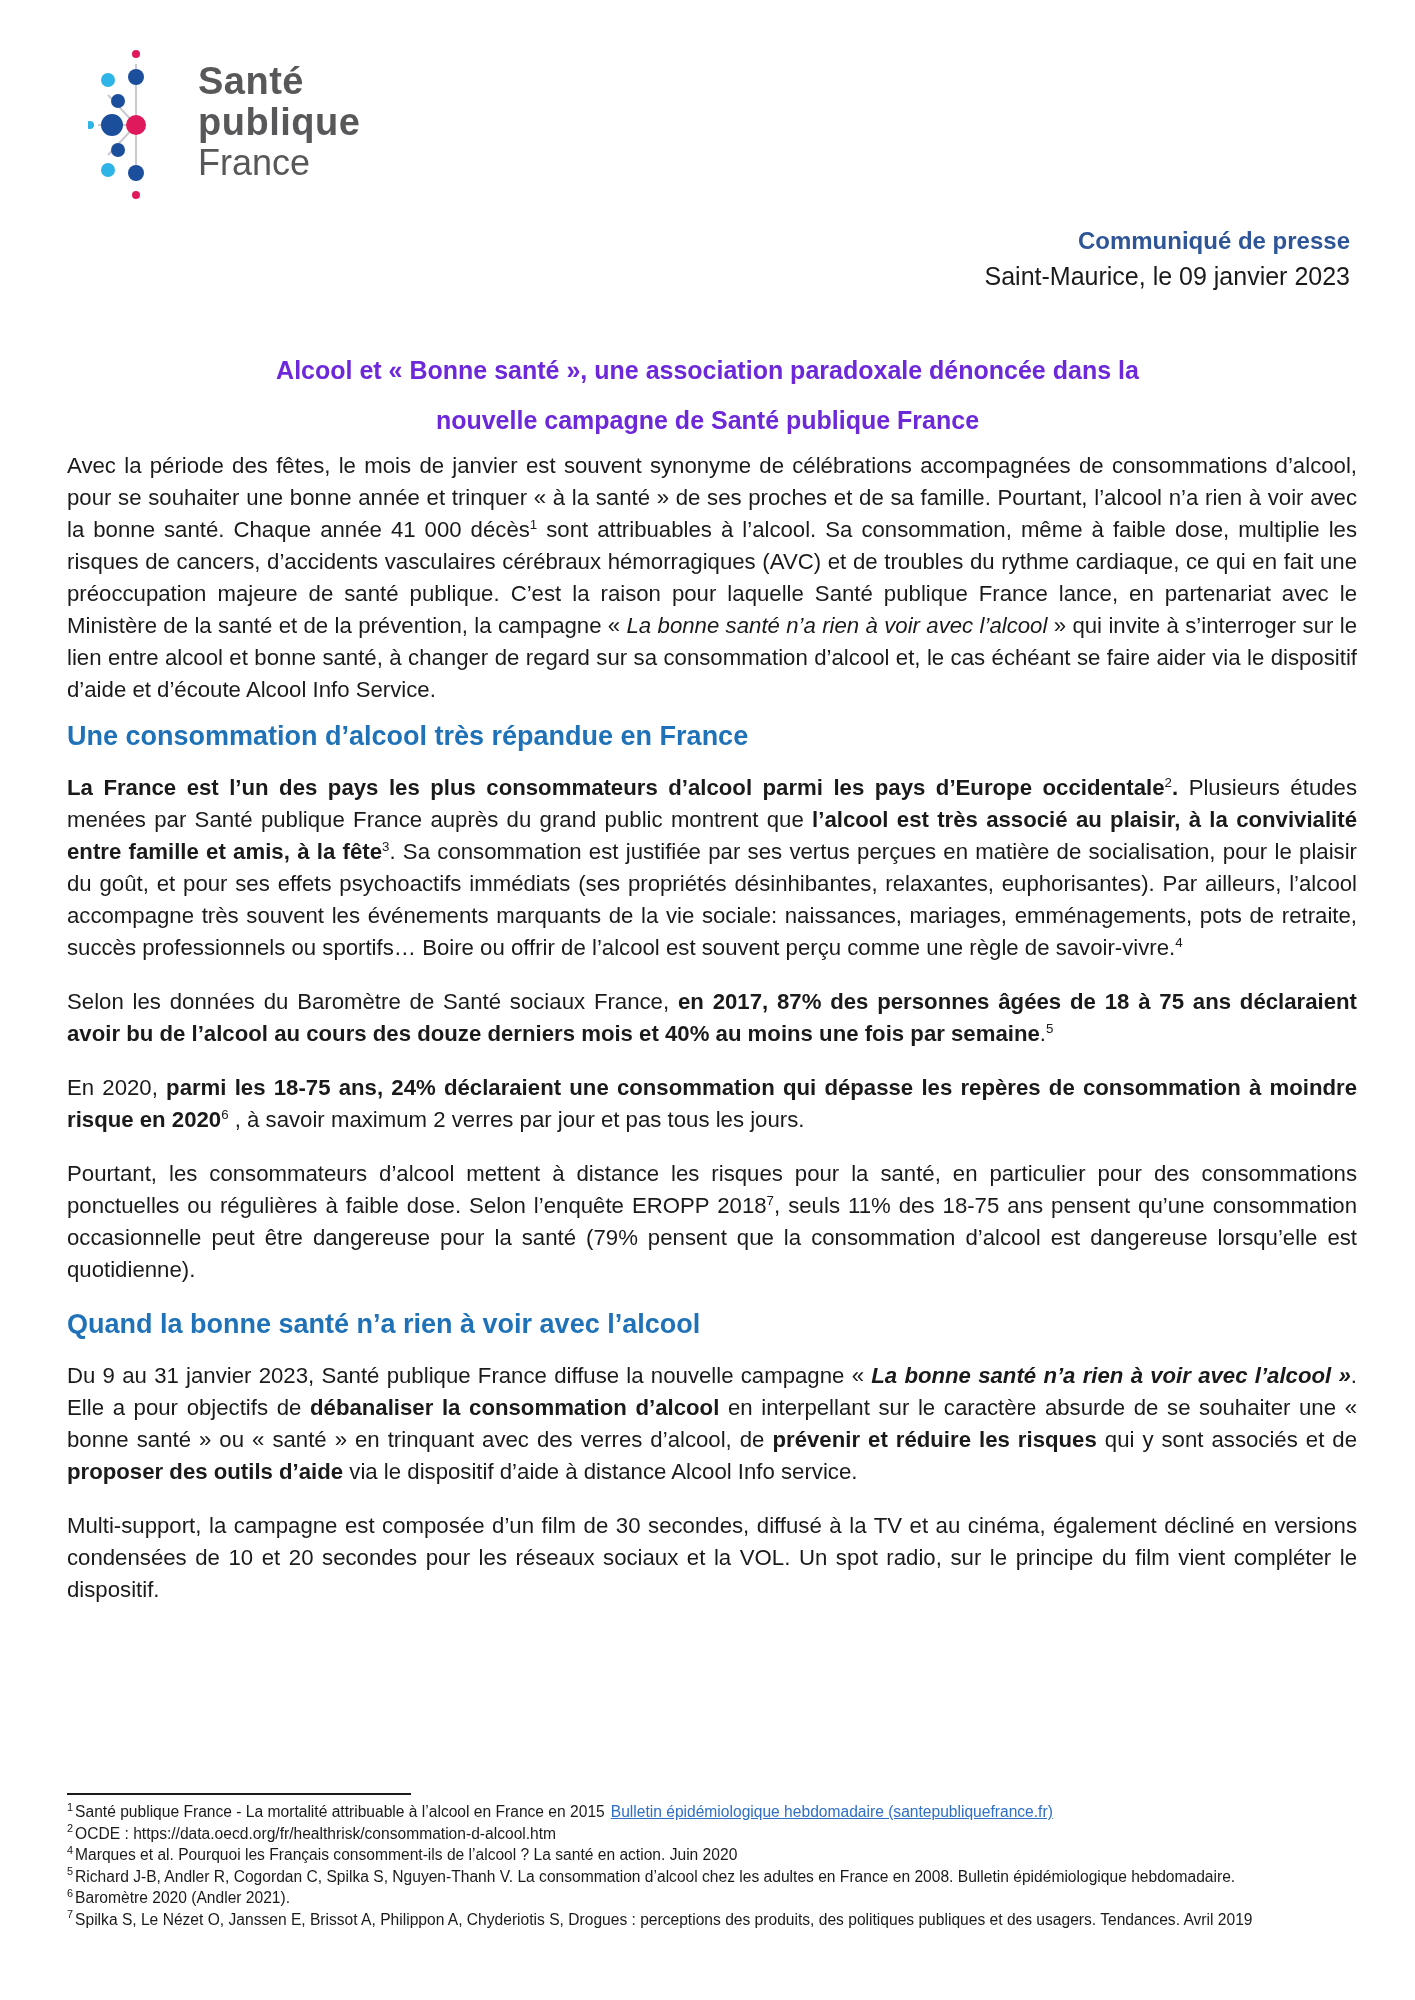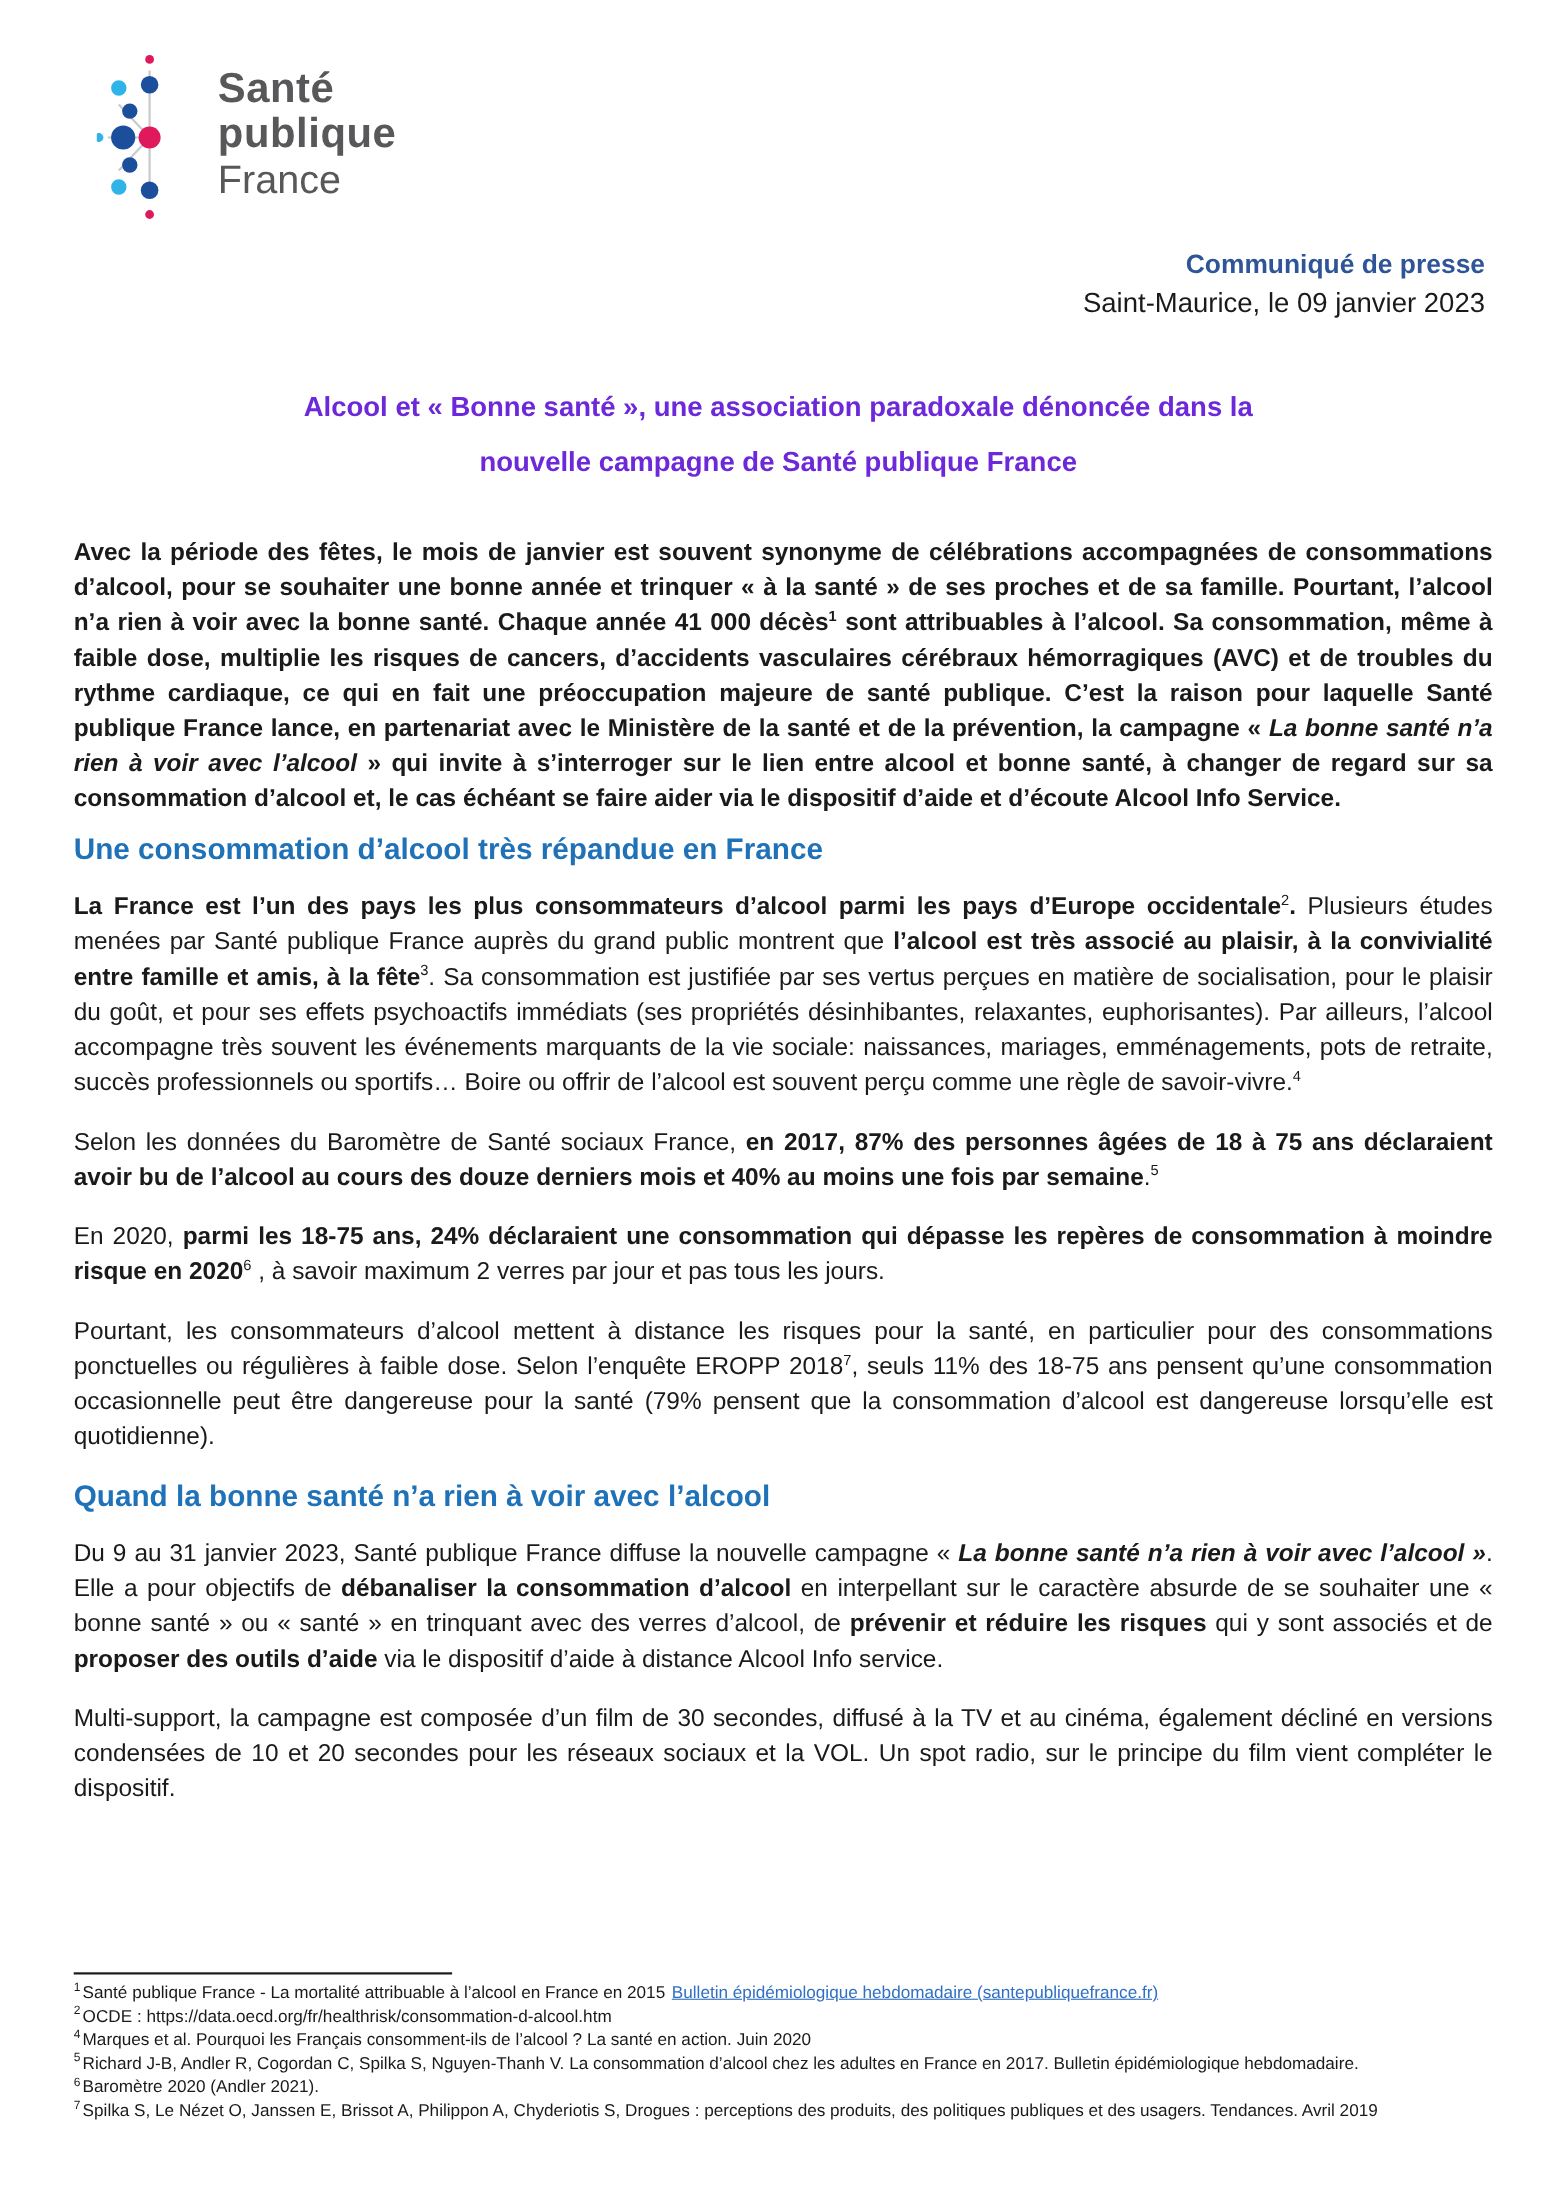--- a/index.html
+++ b/index.html
@@ -20,21 +20,21 @@
   .press-label { position: absolute; right: 65px; top: 227px; font-size: 24px; font-weight: bold; color: #2e5597; }
   .press-date { position: absolute; right: 65px; top: 262px; font-size: 25px; color: #1a1a1a; }
 
   
   .title { position: absolute; left: 100px; width: 1215px; top: 345px; text-align: center;
            font-size: 25px; font-weight: bold; color: #6d28d9; line-height: 50px; }
 
   
   .content { position: absolute; left: 67px; width: 1290px; top: 450px; }
   p.para { margin: 0 0 22px 0; font-size: 22.2px; line-height: 32px; text-align: justify; }
-  p.lead { font-weight: bold; margin-bottom: 14px; margin-top: 36px; }
+  p.lead { font-weight: normal; margin-bottom: 14px; }
   h2.section { margin: 0 0 20px 0; font-size: 27px; line-height: 32px; color: #1f72b8; font-weight: bold; }
   sup { font-size: 0.6em; line-height: 0; vertical-align: super; }
   b, strong { font-weight: bold; }
   em { font-style: italic; }
 
   
   .fn-rule { position: absolute; left: 67px; top: 1793px; width: 344px; height: 2px; background: #1a1a1a; }
   .footnotes { position: absolute; left: 67px; top: 1801px; width: 1290px; font-size: 15.6px; line-height: 21.5px; color: #1a1a1a; }
   .footnotes div { margin: 0; }
   .fn-num { font-size: 0.7em; vertical-align: super; line-height: 0; margin-right: 2px; }
@@ -99,17 +99,17 @@
     <p class="para"><span>Du 9 au 31 janvier 2023, Santé publique France diffuse la nouvelle campagne « </span><b><em>La bonne santé n’a rien à voir avec l’alcool »</em></b><span>. Elle a pour objectifs de </span><b>débanaliser la consommation d’alcool</b><span> en interpellant sur le caractère absurde de se souhaiter une « bonne santé » ou « santé » en trinquant avec des verres d’alcool, de </span><b>prévenir et réduire les risques</b><span> qui y sont associés et de </span><b>proposer des outils d’aide</b><span> via le dispositif d’aide à distance Alcool Info service.</span></p>
 
     <p class="para">Multi-support, la campagne est composée d’un film de 30 secondes, diffusé à la TV et au cinéma, également décliné en versions condensées de 10 et 20 secondes pour les réseaux sociaux et la VOL. Un spot radio, sur le principe du film vient compléter le dispositif.</p>
   </div>
 
   <div class="fn-rule"></div>
   <div class="footnotes">
     <div><span class="fn-num">1</span><span>Santé publique France - La mortalité attribuable à l’alcool en France en 2015</span><a class="fn-link">Bulletin épidémiologique hebdomadaire (santepubliquefrance.fr)</a></div>
     <div><span class="fn-num">2</span><span>OCDE : https://data.oecd.org/fr/healthrisk/consommation-d-alcool.htm</span></div>
     <div><span class="fn-num">4</span><span>Marques et al. Pourquoi les Français consomment-ils de l’alcool ? La santé en action. Juin 2020</span></div>
-    <div><span class="fn-num">5</span><span>Richard J-B, Andler R, Cogordan C, Spilka S, Nguyen-Thanh V. La consommation d’alcool chez les adultes en France en 2017. Bulletin épidémiologique hebdomadaire.</span></div>
+    <div><span class="fn-num">5</span><span>Richard J-B, Andler R, Cogordan C, Spilka S, Nguyen-Thanh V. La consommation d’alcool chez les adultes en France en 2008. Bulletin épidémiologique hebdomadaire.</span></div>
     <div><span class="fn-num">6</span><span>Baromètre 2020 (Andler 2021).</span></div>
     <div><span class="fn-num">7</span><span>Spilka S, Le Nézet O, Janssen E, Brissot A, Philippon A, Chyderiotis S, Drogues : perceptions des produits, des politiques publiques et des usagers. Tendances. Avril 2019</span></div>
   </div>
 </div>
 
 </body></html>

